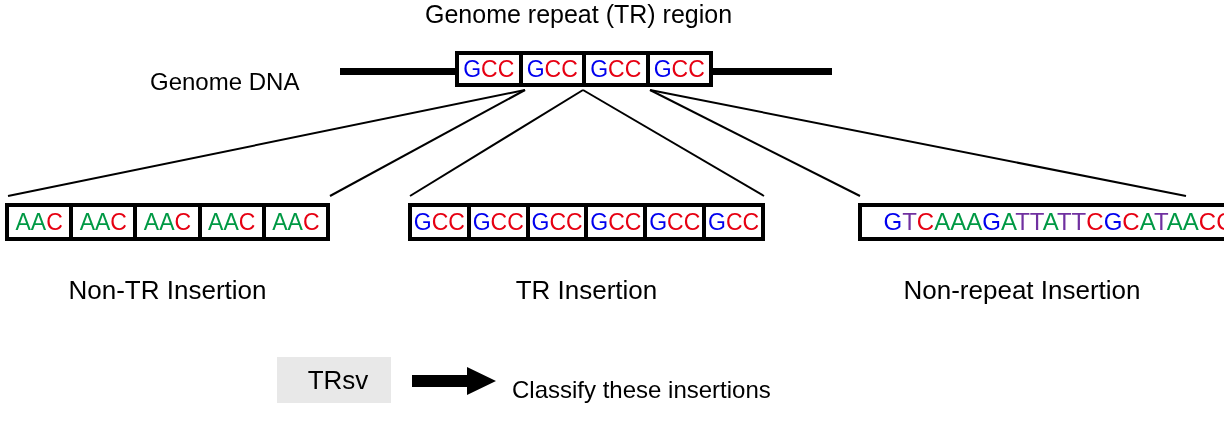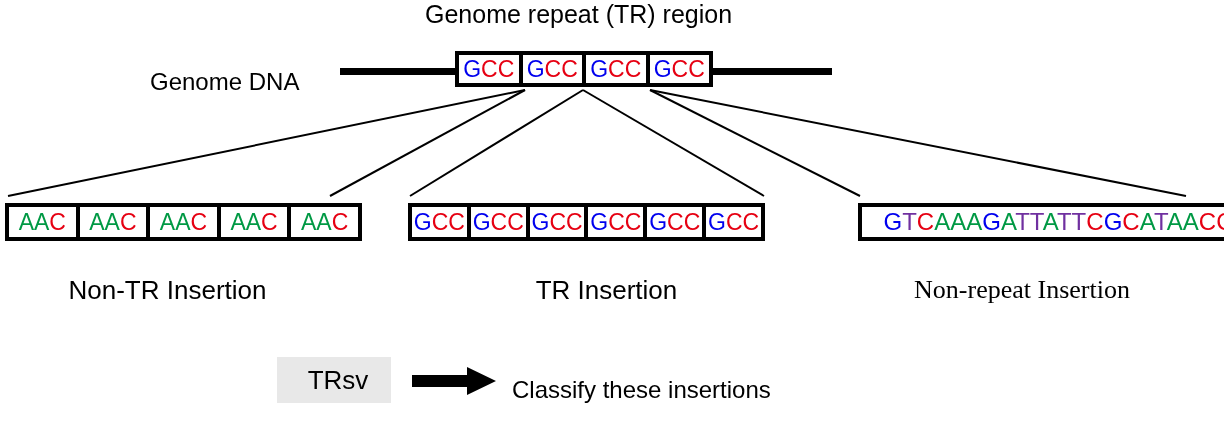--- a/index.html
+++ b/index.html
@@ -147,21 +147,21 @@
     <line x1="525" y1="90" x2="8" y2="196" stroke="#000000" stroke-width="2"></line>
     <line x1="525" y1="90" x2="330" y2="196" stroke="#000000" stroke-width="2"></line>
 
     <line x1="583" y1="90" x2="410" y2="196" stroke="#000000" stroke-width="2"></line>
     <line x1="583" y1="90" x2="764" y2="196" stroke="#000000" stroke-width="2"></line>
 
     <line x1="650" y1="90" x2="860" y2="196" stroke="#000000" stroke-width="2"></line>
     <line x1="650" y1="90" x2="1186" y2="196" stroke="#000000" stroke-width="2"></line>
   </svg>
 
-  <div class="repeat-box" id="ins-box-0" style="left:5px; top:203px; width:357px; height:38px;">
+  <div class="repeat-box" id="ins-box-0" style="left:5px; top:203px; width:325px; height:38px;">
       <div class="repeat-cell">
         <span class="seq" style="font-size: 23px;"><span class="base-A">A</span><span class="base-A">A</span><span class="base-C">C</span></span>
       </div>
       <div class="repeat-cell">
         <span class="seq" style="font-size: 23px;"><span class="base-A">A</span><span class="base-A">A</span><span class="base-C">C</span></span>
       </div>
       <div class="repeat-cell">
         <span class="seq" style="font-size: 23px;"><span class="base-A">A</span><span class="base-A">A</span><span class="base-C">C</span></span>
       </div>
       <div class="repeat-cell">
@@ -186,26 +186,26 @@
       <div class="repeat-cell">
         <span class="seq" style="font-size: 23px;"><span class="base-G">G</span><span class="base-C">C</span><span class="base-C">C</span></span>
       </div>
       <div class="repeat-cell">
         <span class="seq" style="font-size: 23px;"><span class="base-G">G</span><span class="base-C">C</span><span class="base-C">C</span></span>
       </div>
       <div class="repeat-cell">
         <span class="seq" style="font-size: 23px;"><span class="base-G">G</span><span class="base-C">C</span><span class="base-C">C</span></span>
       </div>
     </div>
-  <div class="caption-text" style="left:428px; top:277px; width:357px;">TR Insertion</div>
+  <div class="caption-text" style="left:408px; top:277px; width:357px;">TR Insertion</div>
 
   <div class="seq-box" style="left:858px; top:203px; width:381px; height:38px;padding-left:20px;">
     <span class="seq" id="seq-non-repeat"><span class="base-G">G</span><span class="base-T">T</span><span class="base-C">C</span><span class="base-A">A</span><span class="base-A">A</span><span class="base-A">A</span><span class="base-G">G</span><span class="base-A">A</span><span class="base-T">T</span><span class="base-T">T</span><span class="base-A">A</span><span class="base-T">T</span><span class="base-T">T</span><span class="base-C">C</span><span class="base-G">G</span><span class="base-C">C</span><span class="base-A">A</span><span class="base-T">T</span><span class="base-A">A</span><span class="base-A">A</span><span class="base-C">C</span><span class="base-C">C</span></span>
   </div>
-  <div class="caption-text" style="left:858px; top:277px; width:328px;font-family:Liberation Serif, serif;">Non-repeat Insertion</div>
+  <div class="caption-text" style="left:858px; top:277px; width:328px;">Non-repeat Insertion</div>
 
   <div class="trsv-chip" style="left:277px; top:357px; width:106px; height:46px;">TRsv</div>
 
   <div class="arrow-wrap" style="left:412px; top:366px;">
     <svg width="85" height="30" viewBox="0 0 85 30">
       <path d="M0 9 L55 9 L55 1 L84 15 L55 29 L55 21 L0 21 Z" fill="#000000"></path>
     </svg>
   </div>
 
   <div class="label-text" style="left:512px; top:366px;">Classify these insertions</div>

